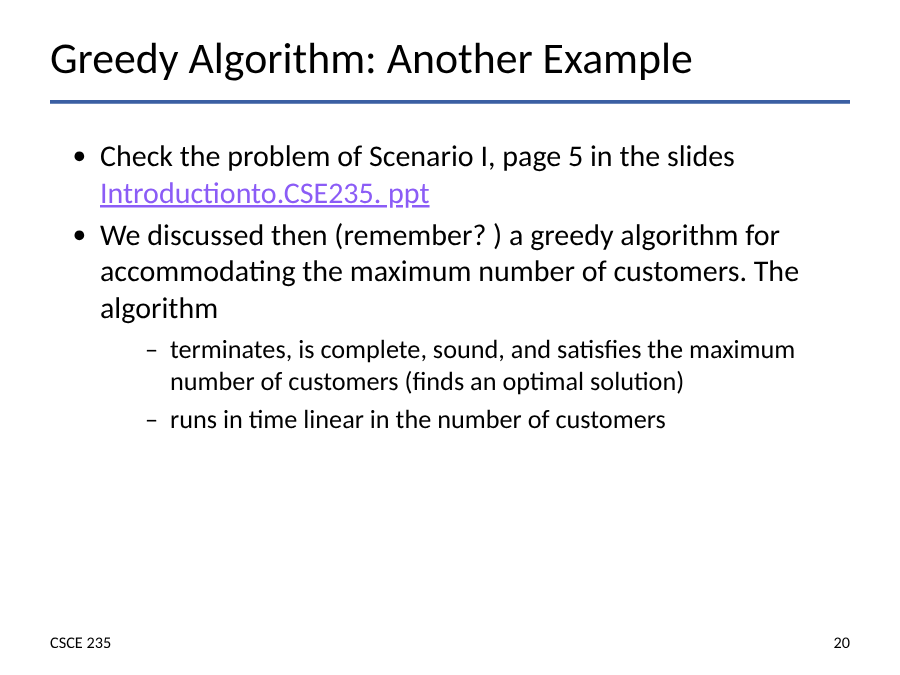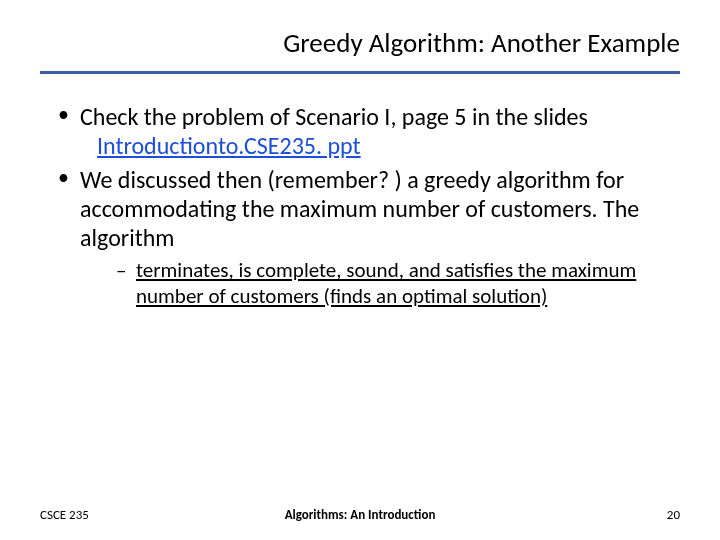--- a/index.html
+++ b/index.html
@@ -12,23 +12,23 @@
     position: relative;
     overflow: hidden;
   }
   .slide {
     width: 100%;
     height: 100%;
     padding: 18px 40px 0 40px;
     position: relative;
   }
   .title {
-    font-size: 27px;
+    font-size: 35px;
     font-weight: 400;
-    text-align: right;
+    text-align: left;
     padding: 8px 0 12px 0;
   }
   .hr-line {
     border: none;
     border-top: 3px solid #3b5fa3;
     margin: 0 0 28px 0;
   }
   .content {
     padding-left: 12px;
   }
@@ -54,32 +54,30 @@
     list-style: none;
     padding-left: 32px;
     margin-top: 6px;
   }
   ul.level2 > li {
     position: relative;
     padding-left: 24px;
     font-size: 21px;
     line-height: 1.22;
     margin-bottom: 4px;
-    text-decoration: underline;
   }
   ul.level2 > li::before {
     content: "–";
     position: absolute;
     left: 4px;
     top: 0;
   }
   .link {
     text-decoration: underline;
-    color: #1d4ed8;
-    margin-left: 17px;
+    color: #8b5cf6;
   }
   .footer {
     position: absolute;
     bottom: 18px;
     left: 0;
     width: 100%;
     padding: 0 40px;
     display: flex;
     justify-content: space-between;
     align-items: center;
@@ -102,22 +100,22 @@
   <hr class="hr-line">
   <div class="content">
     <ul class="level1">
       <li>
         <span>Check the problem of Scenario I, page 5 in the slides </span><span class="link">Introductionto.CSE235. ppt</span>
       </li>
       <li>
         <span>We discussed then (remember? ) a greedy algorithm for accommodating the maximum number of customers. The algorithm</span>
         <ul class="level2">
           <li>terminates, is complete, sound, and satisfies the maximum number of customers (finds an optimal solution)</li>
+          <li>runs in time linear in the number of customers</li>
         </ul>
       </li>
     </ul>
   </div>
   <div class="footer">
     <span class="footer-left">CSCE 235</span>
-    <span class="footer-center">Algorithms: An Introduction</span>
     <span class="footer-right">20</span>
   </div>
 </div>
 
 </body></html>

